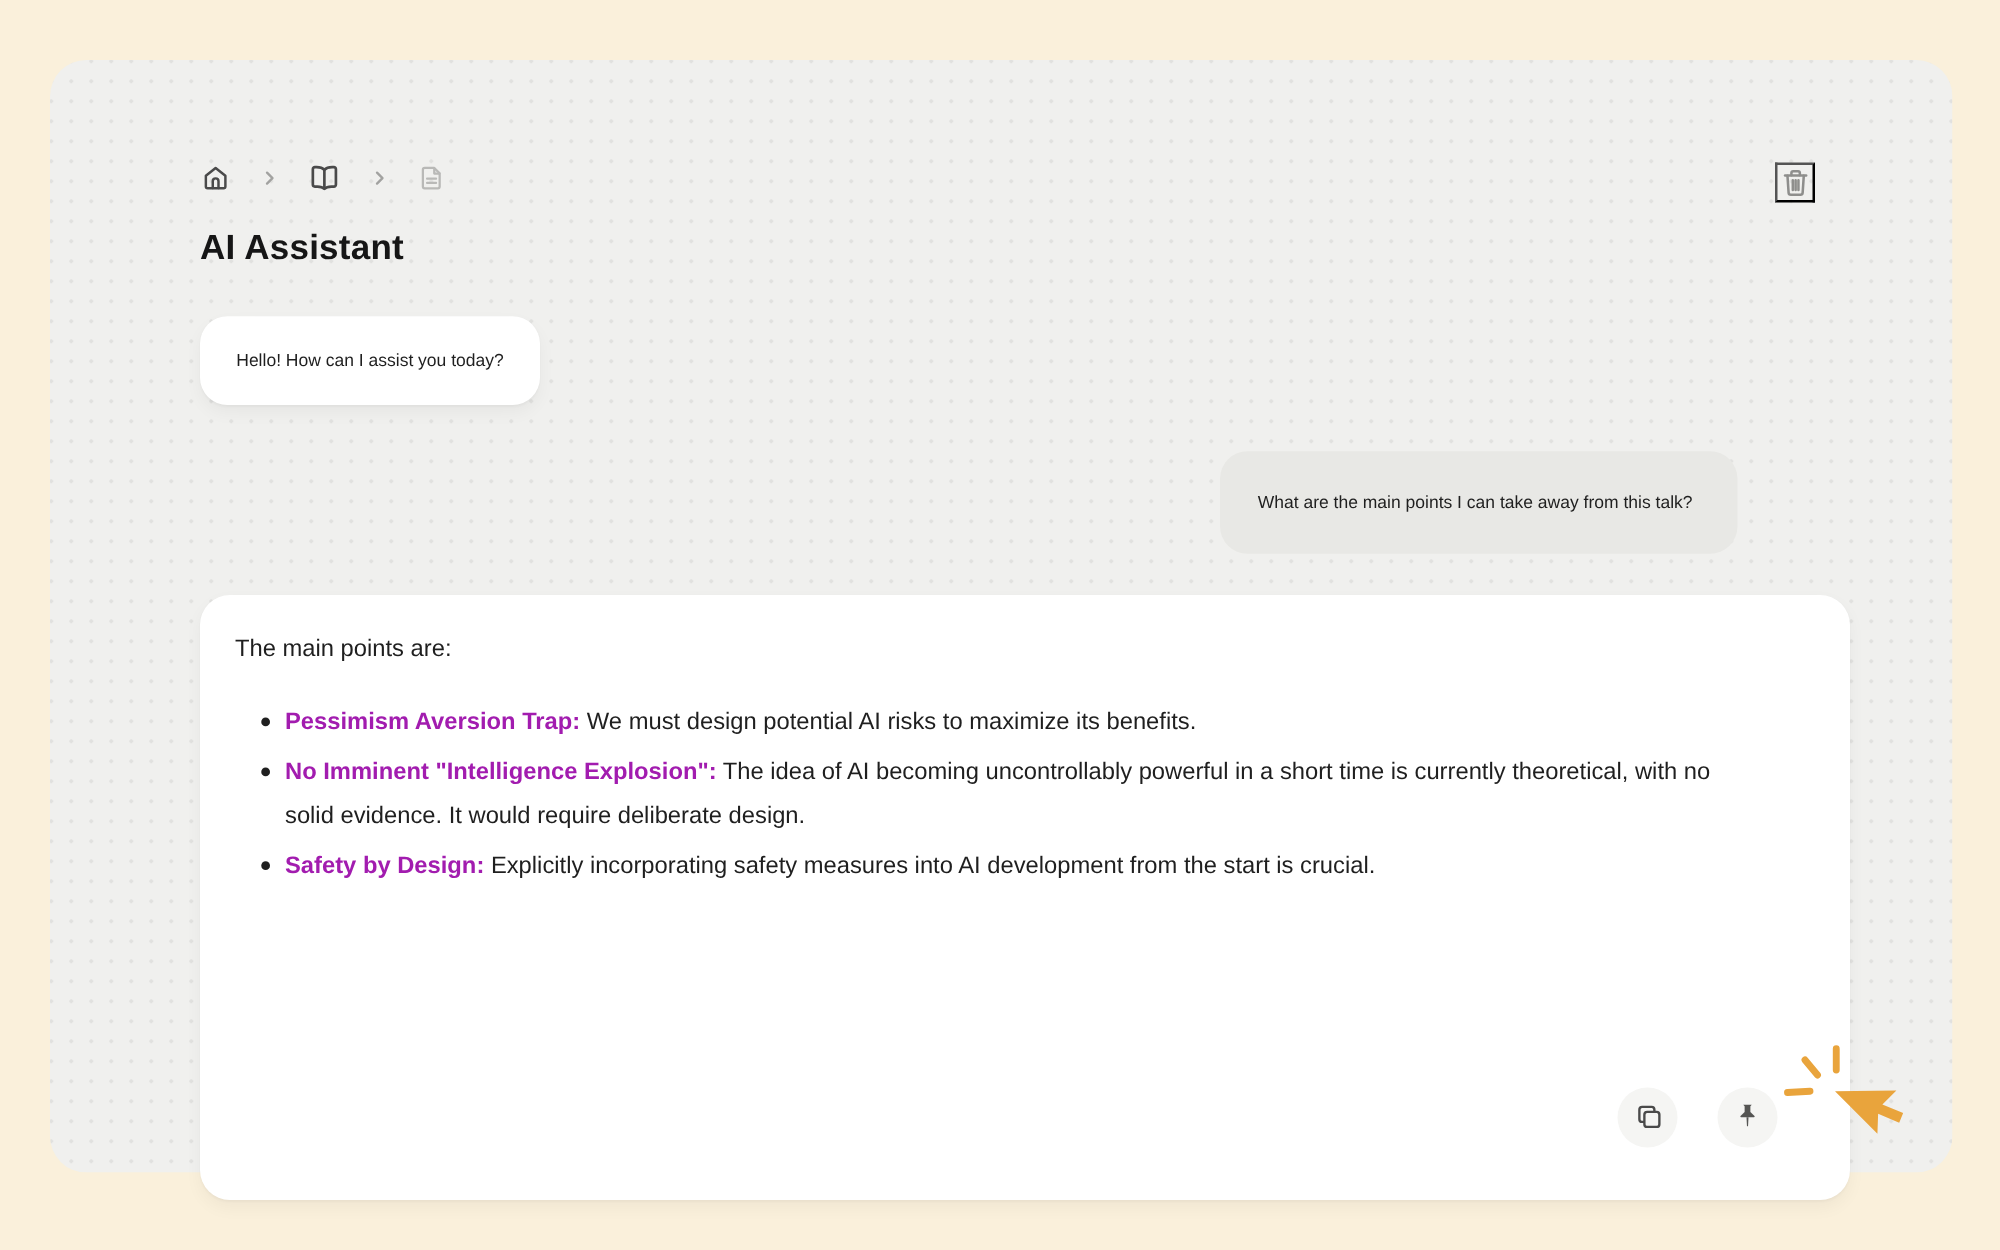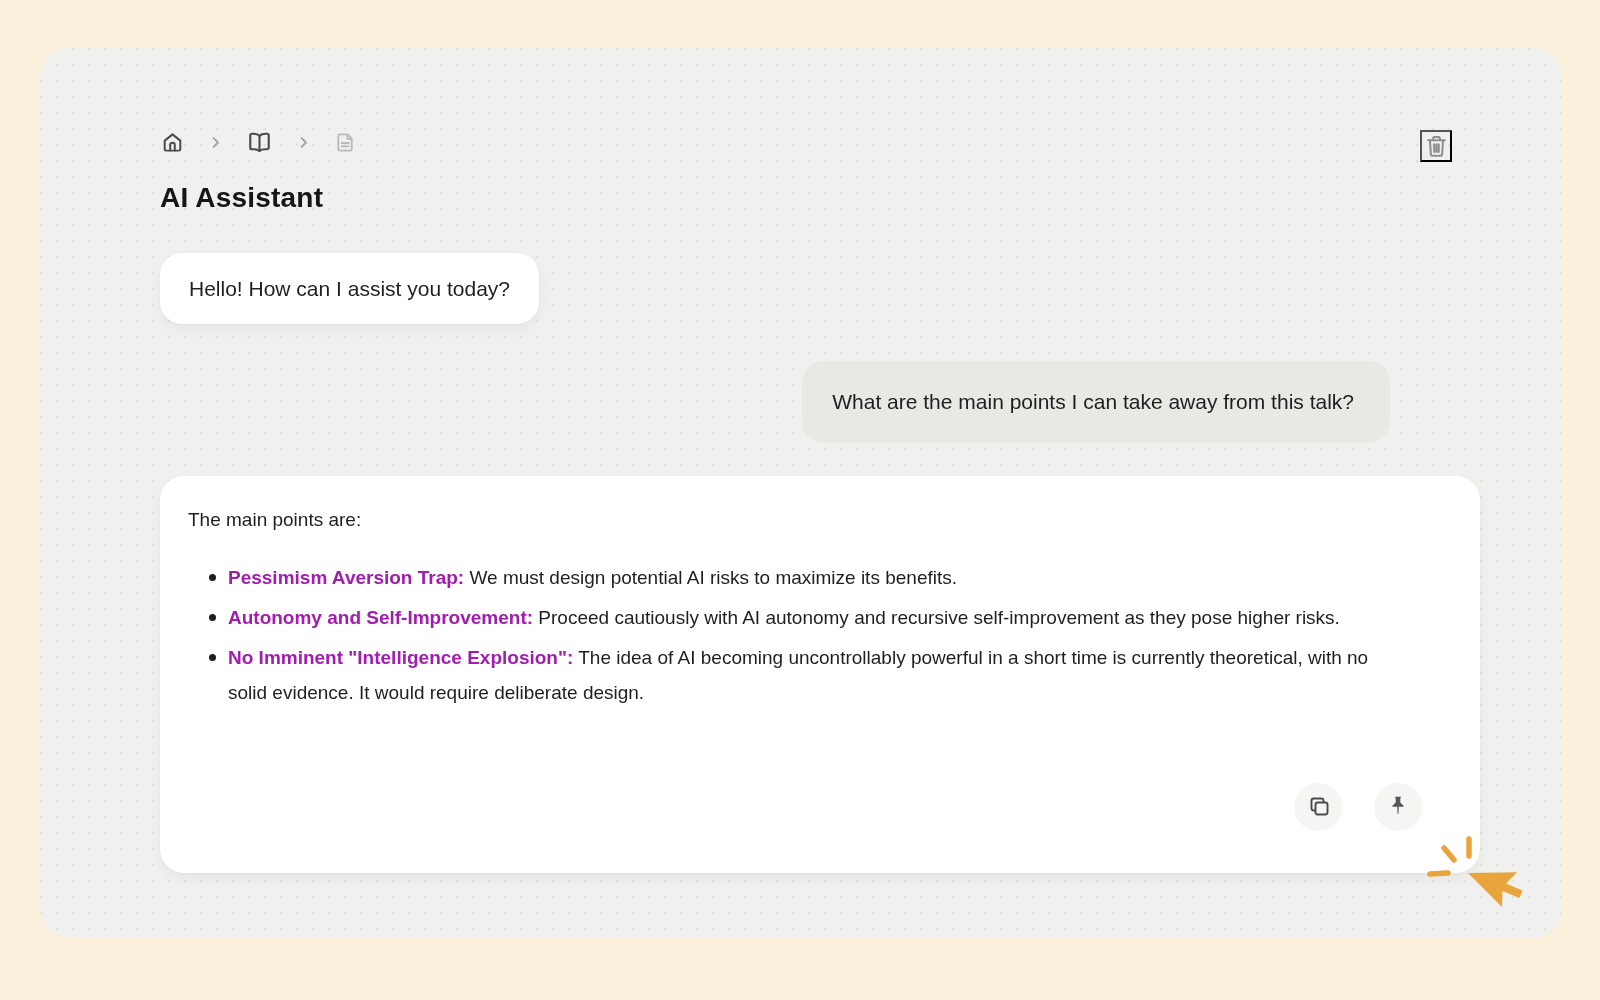--- a/index.html
+++ b/index.html
@@ -41,37 +41,37 @@
 
   .page-title {
     position: absolute; left: 120px; top: 134px;
     font-size: 28px; font-weight: 700; letter-spacing: 0.2px;
     color: #161616;
   }
 
   
   .bubble {
     position: absolute;
-    font-size: 21px; line-height: 27px;
+    font-size: 14px; line-height: 27px;
     border-radius: 22px;
   }
   .bubble-assistant-greeting {
     left: 120px; top: 205px;
     background: #FFFFFF;
     padding: 22px 29px;
     box-shadow: 0 6px 14px rgba(0,0,0,0.045), 0 1px 2px rgba(0,0,0,0.03);
   }
   .bubble-user {
     top: 313px; right: 172px;
     background: #E8E8E5;
     padding: 27px 36px 28px 30px;
   }
   .bubble-response {
     left: 120px; top: 428px;
-    width: 1320px; height: 397px;
+    width: 1320px; height: 484px;
     background: #FFFFFF;
     border-radius: 24px;
     padding: 26px 90px 0 28px;
     box-shadow: 0 6px 14px rgba(0,0,0,0.045), 0 1px 2px rgba(0,0,0,0.03);
     font-size: 19px; line-height: 35px;
   }
   .response-intro { margin-bottom: 23px; }
   .response-list { list-style: none; }
   .response-list li {
     position: relative;
@@ -177,26 +177,26 @@
     </div>
 
     <div class="bubble bubble-response">
       <p class="response-intro">The main points are:</p>
       <ul class="response-list">
         <li>
           <span class="bullet-title">Pessimism Aversion Trap:</span>
           <span>We must design potential AI risks to maximize its benefits.</span>
         </li>
         <li>
-          <span class="bullet-title">Autonomy and Self-Improvement:</span>
-          <span>Proceed cautiously with AI autonomy and recursive self-improvement as they pose higher risks.</span>
+          <span class="bullet-title">No Imminent "Intelligence Explosion":</span>
+          <span>The idea of AI becoming uncontrollably powerful in a short time is currently theoretical, with no solid evidence. It would require deliberate design.</span>
         </li>
         <li>
-          <span class="bullet-title">No Imminent "Intelligence Explosion":</span>
-          <span>The idea of AI becoming uncontrollably powerful in a short time is currently theoretical, with no solid evidence. It would require deliberate design.</span>
+          <span class="bullet-title">Safety by Design:</span>
+          <span>Explicitly incorporating safety measures into AI development from the start is crucial.</span>
         </li>
       </ul>
 
       <div class="response-actions">
         <button class="action-button">
           <span>
             <svg width="24" height="24" viewBox="0 0 24 24">
               <rect x="5.5" y="4.5" width="12" height="12" rx="2.2" fill="none" stroke="#4A4A4A" stroke-width="1.9"></rect>
               <rect x="9.5" y="8.5" width="12" height="12" rx="2.2" fill="#F5F5F3" stroke="#4A4A4A" stroke-width="1.9"></rect>
             </svg>

